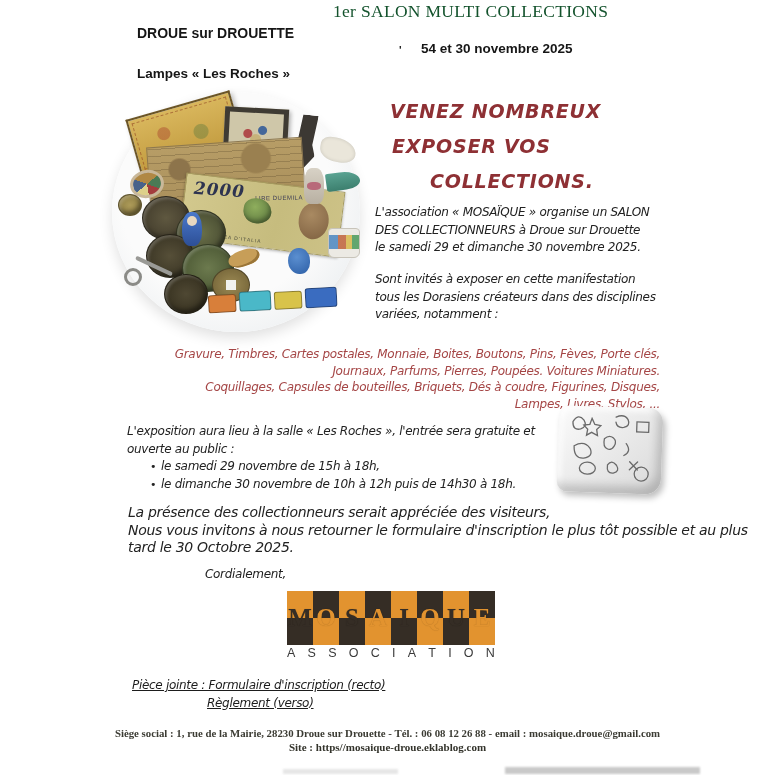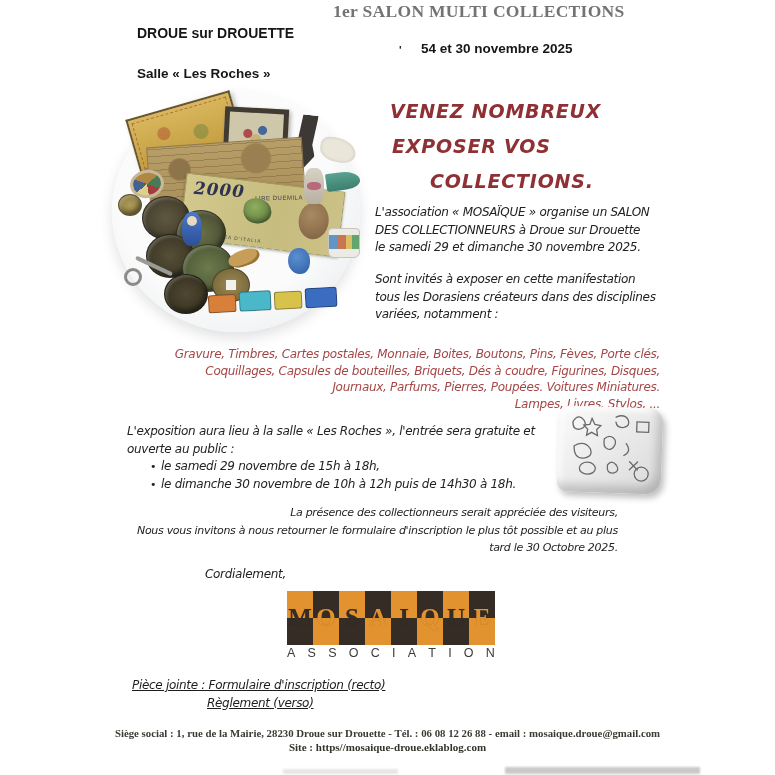--- a/index.html
+++ b/index.html
@@ -2,22 +2,22 @@
 <html><head>
 <meta charset="utf-8">
 <style>
   html,body{margin:0;padding:0;background:#ffffff;}
   .page{position:relative;width:775px;height:775px;background:#ffffff;overflow:hidden;
         font-family:"Liberation Sans",sans-serif;}
   .abs{position:absolute;}
   .line{white-space:nowrap;}
 
   
-  .title{left:333px;top:1px;font-family:"Liberation Serif",serif;font-weight:bold;
-         font-size:17.5px;color:#737373;letter-spacing:0.3px;}
+  .title{left:333px;top:1px;font-family:"Liberation Serif",serif;font-weight:normal;
+         font-size:17.5px;color:#14532d;letter-spacing:0.3px;}
   .loc{left:137px;top:25px;font-weight:bold;font-size:14px;color:#161616;}
   .datemark{left:399px;top:44px;font-weight:bold;font-size:11px;color:#222;}
   .dates{left:421px;top:41px;font-weight:bold;font-size:13.5px;color:#161616;}
   .venue{left:137px;top:66px;font-weight:bold;font-size:13.5px;color:#161616;}
 
   
   .comic{font-family:"DejaVu Sans",sans-serif;font-style:italic;font-size:12px;
          letter-spacing:-0.3px;color:#222;line-height:17.5px;}
   .headline{left:372px;top:100px;color:#8e3034;font-family:"DejaVu Sans",sans-serif;
             font-style:italic;font-weight:bold;font-size:19px;letter-spacing:0.8px;}
@@ -25,21 +25,21 @@
   .headline .h2{margin-left:20px;margin-top:13px;}
   .headline .h3{margin-left:58px;margin-top:13px;}
   .intro{left:375px;top:204px;}
   .invite{left:375px;top:271px;}
   .collections{left:120px;top:346px;width:540px;text-align:right;color:#a54646;
                line-height:16.5px;}
   .expo{left:127px;top:423px;}
   .bullet-row{display:flex;}
   .bullet-row .bullet{display:inline-block;width:34px;padding-left:23px;box-sizing:border-box;
                       font-size:11px;}
-  .presence{left:137px;top:504px;font-size:11px;text-align:right;}
+  .presence{left:128px;top:504px;font-size:14px;}
   .sign-left{left:205px;top:566px;}
   .sign-right{left:420px;top:566px;}
   .attachment{left:132px;top:677px;color:#1d1d1d;text-decoration:underline;}
   .attachment .l2{margin-left:75px;}
 
   
   .footer1{left:0;right:0;top:727px;text-align:center;font-family:"Liberation Serif",serif;
            font-weight:bold;font-size:10.8px;color:#3b3b33;}
   .footer2{left:0;right:0;top:741px;text-align:center;font-family:"Liberation Serif",serif;
            font-weight:bold;font-size:11px;color:#33332b;}
@@ -160,21 +160,21 @@
 </style>
 </head>
 <body>
 
 <div class="page">
 
   <div class="abs title">1er SALON MULTI COLLECTIONS</div>
   <div class="abs loc">DROUE sur DROUETTE</div>
   <div class="abs datemark">'</div>
   <div class="abs dates">54 et 30 novembre 2025</div>
-  <div class="abs venue">Salle « Les Roches »</div>
+  <div class="abs venue">Lampes « Les Roches »</div>
 
   <div class="abs photo">
     <div class="tin-box">
         <div class="tin-inner"></div>
       </div>
     <div class="framed-pic"></div>
     <div class="iron-boot"></div>
     <div class="paper-scrap"></div>
     <div class="old-banknote"></div>
     <div class="lire-banknote">
@@ -231,22 +231,22 @@
   </div>
 
   <div class="abs comic invite">
     <div class="line">Sont invités à exposer en cette manifestation</div>
     <div class="line">tous les Dorasiens créateurs dans des disciplines</div>
     <div class="line">variées, notamment :</div>
   </div>
 
   <div class="abs comic collections">
     <div class="line">Gravure, Timbres, Cartes postales, Monnaie, Boites, Boutons, Pins, Fèves, Porte clés,</div>
+    <div class="line">Journaux, Parfums, Pierres, Poupées. Voitures Miniatures.</div>
     <div class="line">Coquillages, Capsules de bouteilles, Briquets, Dés à coudre, Figurines, Disques,</div>
-    <div class="line">Journaux, Parfums, Pierres, Poupées. Voitures Miniatures.</div>
     <div class="line">Lampes, Livres, Stylos, ...</div>
   </div>
 
   <div class="abs tile">
     <svg width="104" height="86" viewBox="0 0 104 86">
       <g fill="none" stroke="#6a6a6a" stroke-width="1.3" stroke-linecap="round">
         <path d="M14,16 q5,-9 11,-2 q4,6 -3,9 q-8,2 -8,-7"></path>
         <path d="M33,12 l3,6 6,1 -4,4 1,6 -6,-3 -5,3 1,-6 -4,-4 6,-1 z"></path>
         <path d="M57,10 q8,-4 12,2 q3,6 -4,8 q-7,1 -8,-5"></path>
         <path d="M78,14 h12 v10 h-12 z"></path>

